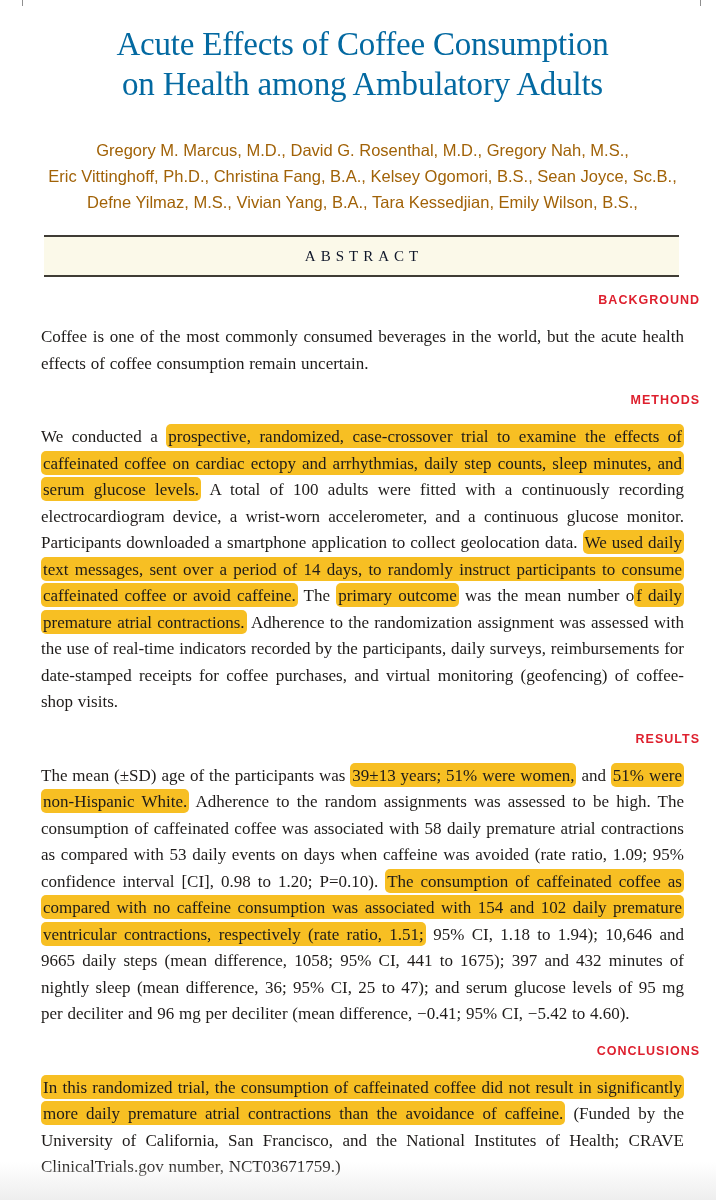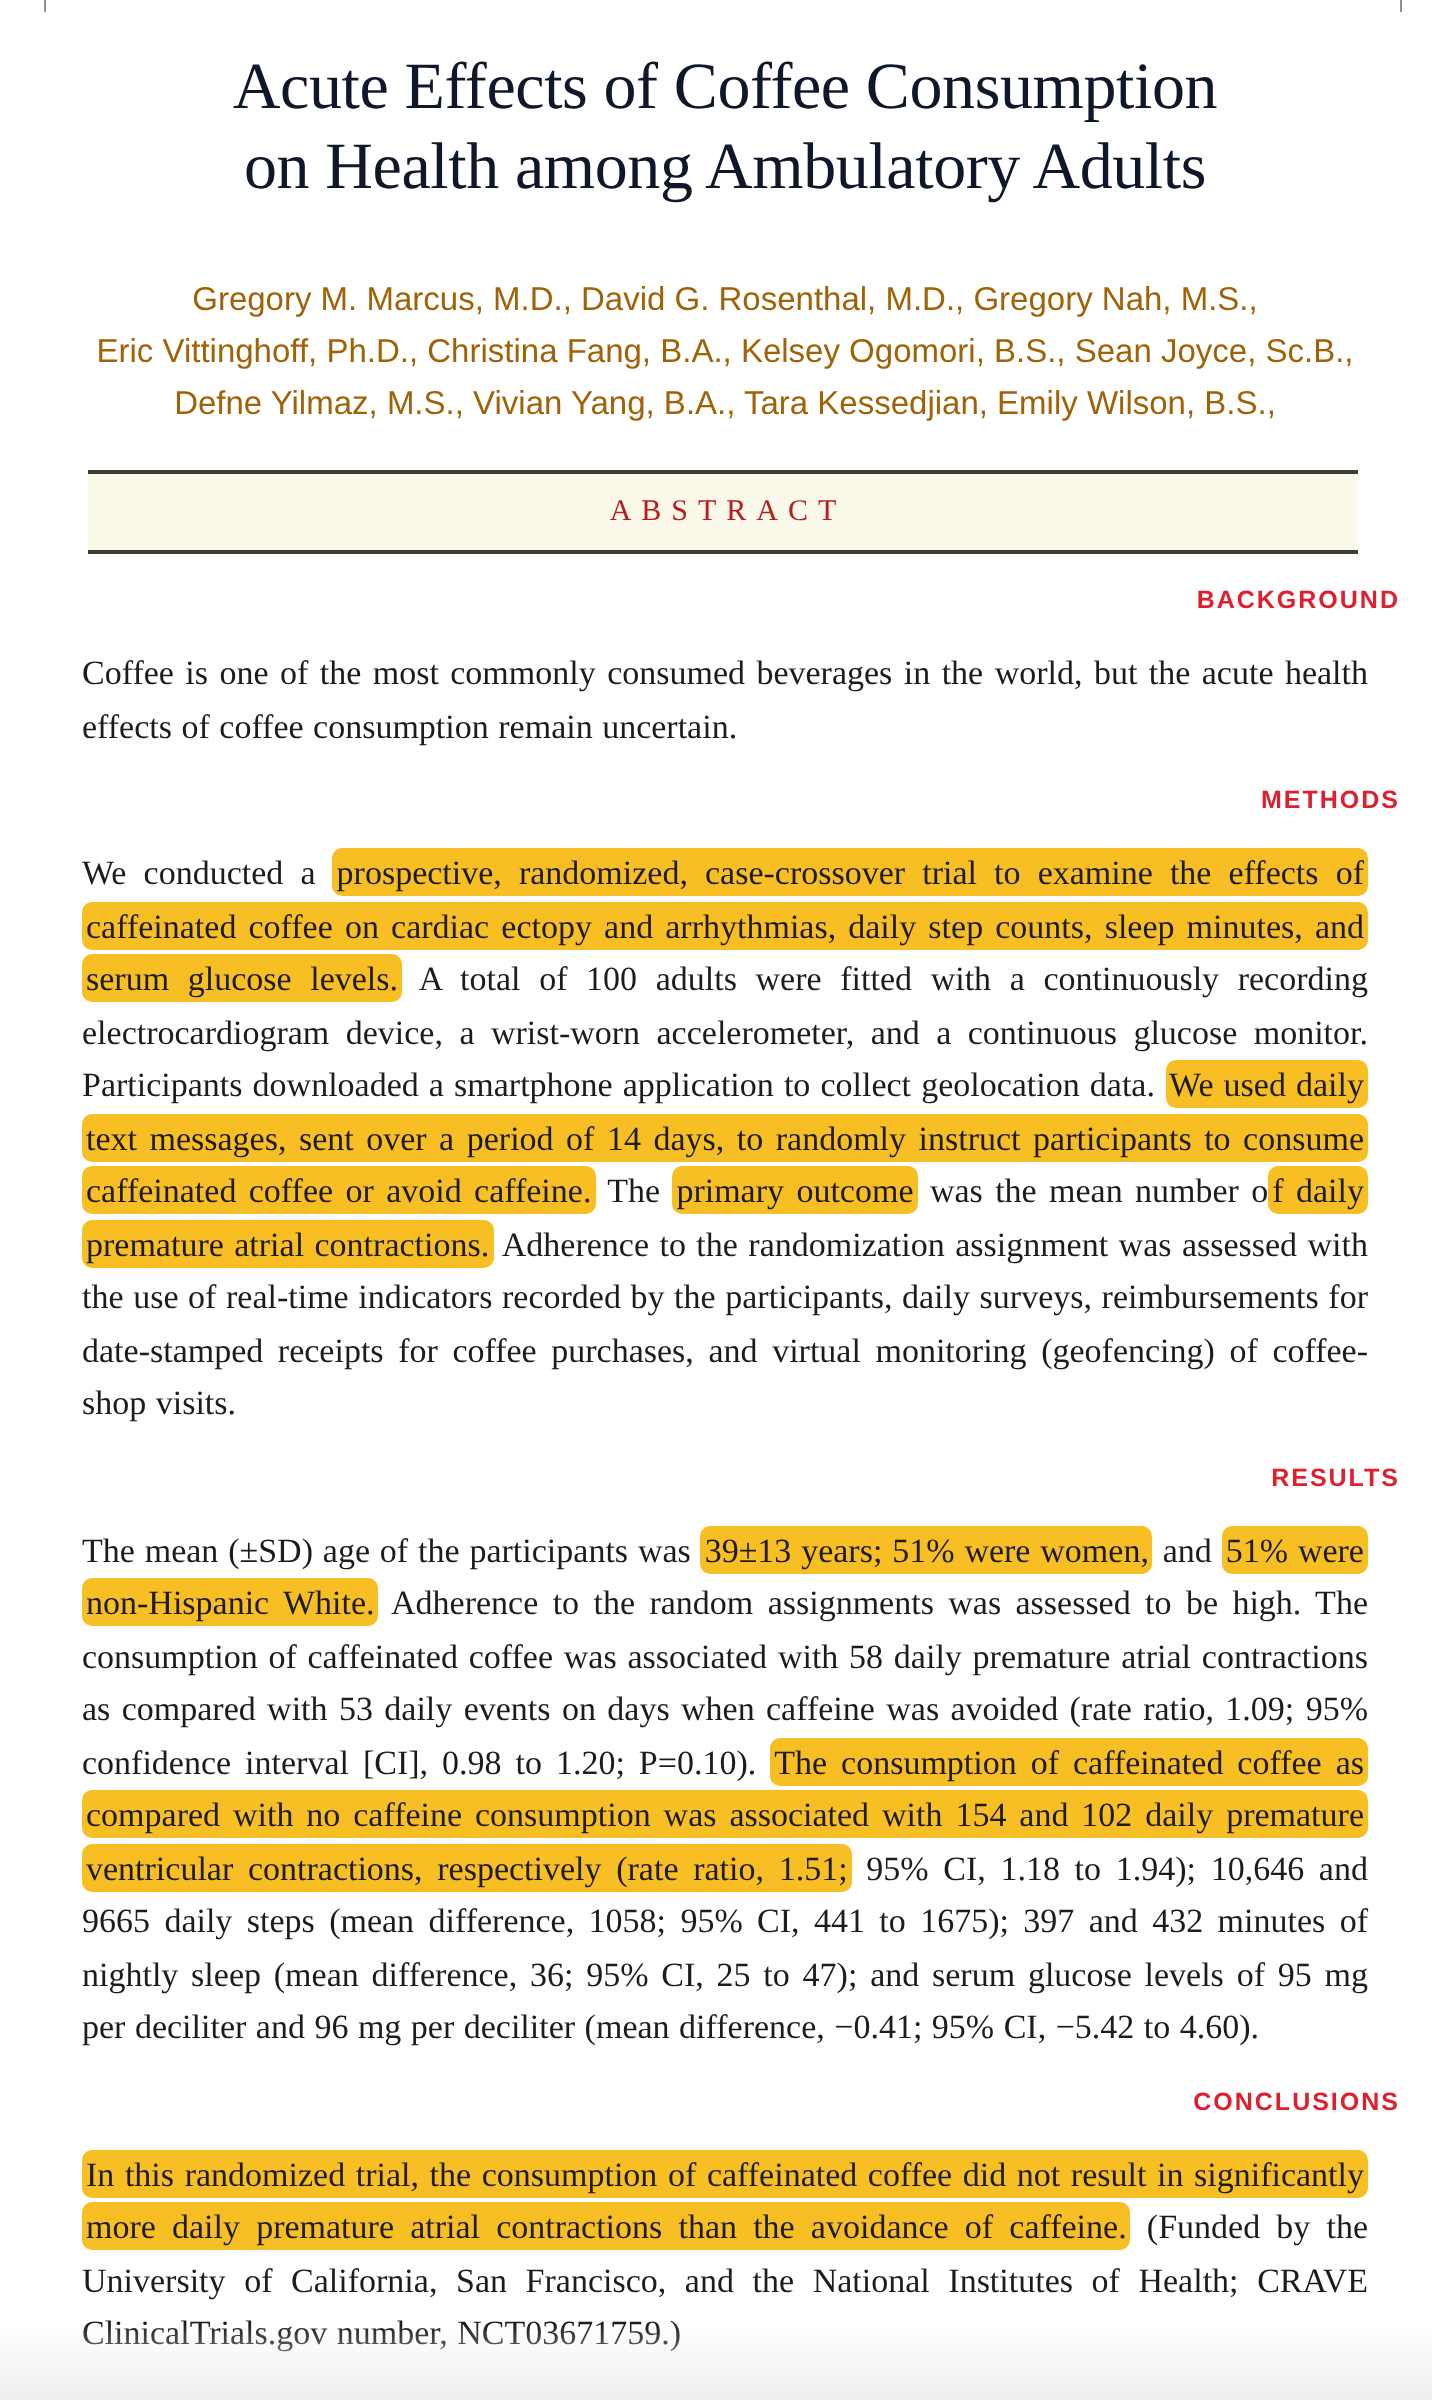--- a/index.html
+++ b/index.html
@@ -20,33 +20,33 @@
     position:absolute; left:0; top:318px; width:6px; overflow:hidden;
     font:16px/33.5px "Liberation Serif", serif; color:#4d4d4d;
   }
   .edge-fragments span { display:block; width:16px; margin-left:-10px; height:33.5px; }
 
   .content { padding:0 16px 0 25px; }
 
   h1.title {
     margin:24px 10px 0; text-align:center;
     font:normal 33px/40px "Liberation Serif", serif;
-    color:#0f172a; letter-spacing:-0.2px;
+    color:#0369a1; letter-spacing:-0.2px;
   }
   .authors {
     margin-top:33px; text-align:center;
     font:16.5px/26px "Liberation Sans", sans-serif;
     color:#a16207;
   }
   .abstract-band {
     margin:20px 21px 0 19px; height:38px;
     background:var(--abstract-bg,#fbf9e9);
     border-top:2px solid #3f3c35; border-bottom:2px solid #3f3c35;
     display:flex; align-items:center; justify-content:center;
-    font:15px "Liberation Serif", serif; color:#b91c1c;
+    font:15px "Liberation Serif", serif; color:#0f172a;
     letter-spacing:5px; text-indent:5px;
   }
   .sections { margin-top:6px; }
   .section { margin-top:16px; }
   .label {
     font:bold 12.5px/15px "Liberation Sans", sans-serif;
     color:var(--red,#de202e); letter-spacing:1px; margin-bottom:2px;text-align:right;
   }
   p.body {
     margin:16px; text-align:justify;

